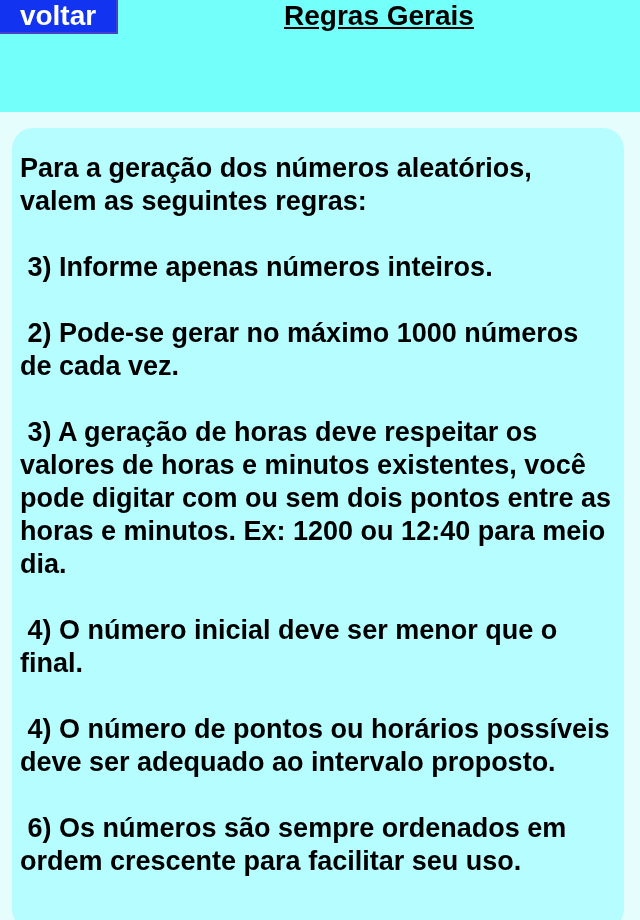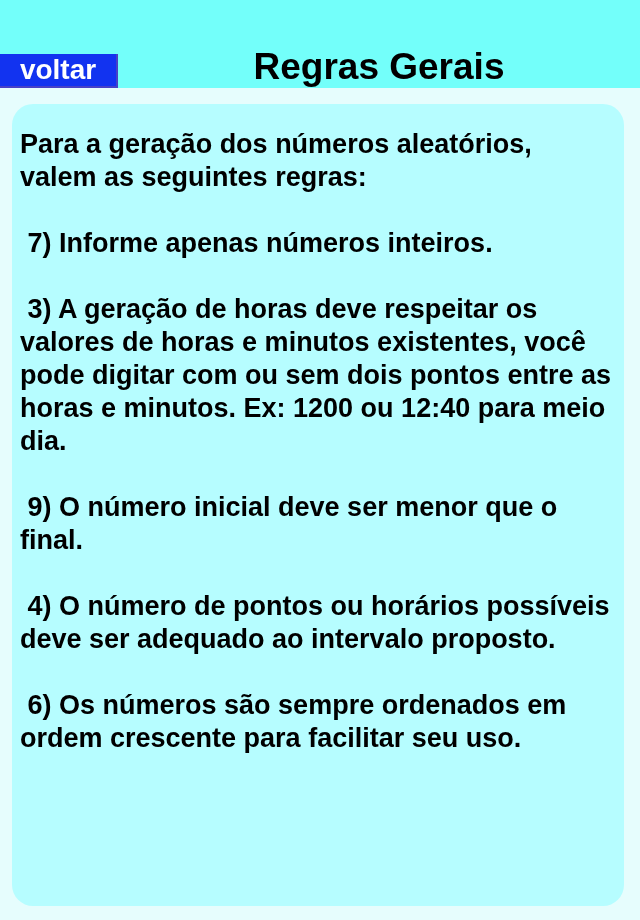--- a/index.html
+++ b/index.html
@@ -12,22 +12,22 @@
   }
   *{box-sizing:border-box;margin:0;padding:0;}
   html,body{width:640px;height:920px;overflow:hidden;}
   body{
     background:var(--page-bg);
     font-family:"Liberation Sans",sans-serif;
     color:var(--text-black);
   }
   .header{
     display:flex;
-    align-items:flex-end;
-    height:88px;
+    align-items:flex-start;
+    height:112px;
     background:var(--header-cyan);
   }
   .back-button{
     width:118px;
     flex:0 0 118px;
     background:var(--accent-blue);
     color:#ffffff;
     font-family:"Liberation Sans",sans-serif;
     font-size:28px;
     font-weight:bold;
@@ -39,23 +39,24 @@
     border-bottom:2px solid var(--button-edge);
     cursor:pointer;
   }
   .title-wrap{
     flex:1;
     display:flex;
     align-items:center;
     justify-content:center;
   }
   .page-title{
-    font-size:37px;
+    font-size:28px;
     font-weight:bold;
     letter-spacing:0px;
+    text-decoration:underline;
   }
   .content{
     margin:16px 16px 14px 12px;
     height:802px;
     background:var(--panel-cyan);
     padding:24px 10px 18px 8px;
     overflow:hidden;
     border-radius:21px;
   }
   .content p{
@@ -72,18 +73,19 @@
 
 <div class="header">
   <button class="back-button">voltar</button>
   <div class="title-wrap">
     <div class="page-title">Regras Gerais</div>
   </div>
 </div>
 
 <div class="content">
   <p>Para a geração dos números aleatórios, valem as seguintes regras:</p>
-  <p> 7) Informe apenas números inteiros.</p>
+  <p> 3) Informe apenas números inteiros.</p>
+  <p> 2) Pode-se gerar no máximo 1000 números de cada vez.</p>
   <p> 3) A geração de horas deve respeitar os valores de horas e minutos existentes, você pode digitar com ou sem dois pontos entre as horas e minutos. Ex: 1200 ou 12:40 para meio dia.</p>
-  <p> 9) O número inicial deve ser menor que o final.</p>
+  <p> 4) O número inicial deve ser menor que o final.</p>
   <p> 4) O número de pontos ou horários possíveis deve ser adequado ao intervalo proposto.</p>
   <p> 6) Os números são sempre ordenados em ordem crescente para facilitar seu uso.</p>
 </div>
 
 </body></html>

